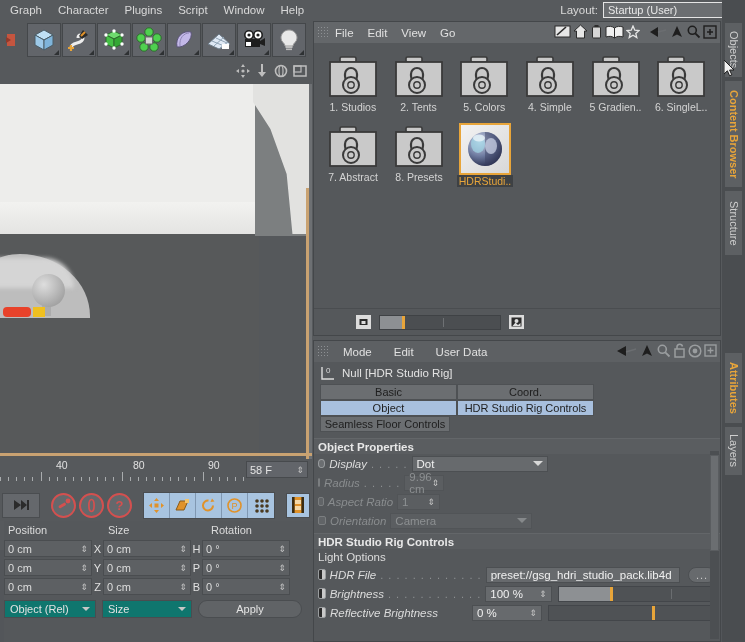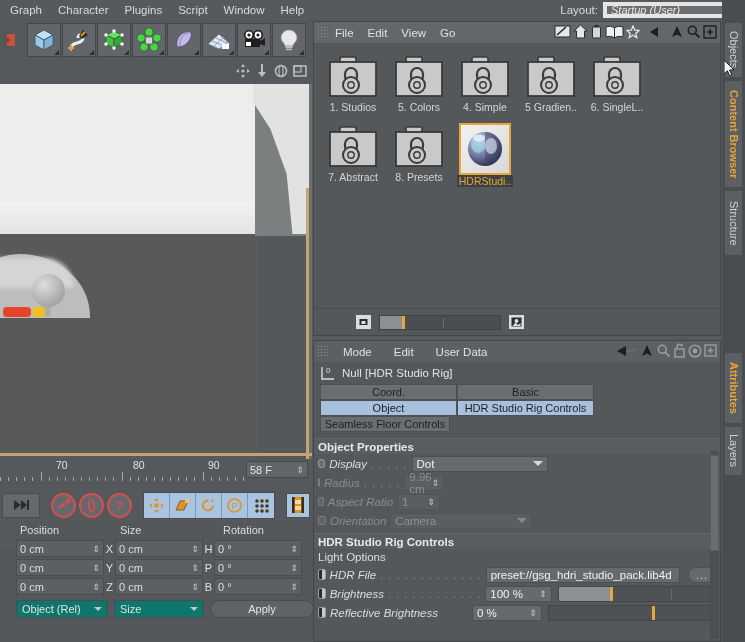--- a/index.html
+++ b/index.html
@@ -15,23 +15,23 @@
 
   
   .menu-bar { display: flex; align-items: center; height: 20px; padding-left: 2px; gap: 0; }
   .menu-item {
     padding: 2px 8px; font-size: 11.5px; color: #d9d9d9; white-space: nowrap; line-height: 14px;
   }
 
   .layout-wrap { margin-left: auto; display: flex; align-items: center; gap: 5px; padding-right: 4px; }
   .layout-label { font-size: 11.5px; color: #d9d9d9; }
   .combo {
-    background: #6b6e71; border: 4px solid #e5e5e5; height: 16px;
+    background: #6b6e71; border: 1px solid #e5e5e5; height: 16px;
     display: flex; align-items: center; padding: 0 4px; color: #e8e8e8;
-    font-size: 11px; position: relative; min-width: 110px; font-style: italic;
+    font-size: 11px; position: relative; min-width: 110px;
   }
   .combo .caret {
     margin-left: auto; width: 0; height: 0;
     border-left: 4px solid transparent; border-right: 4px solid transparent;
     border-top: 4px solid #c9c9c9;
   }
 
   
   .toolbar-row { height: 39px; display: flex; align-items: center; padding-left: 2px; gap: 1px; background: #56595c; }
   .tb-btn {
@@ -88,21 +88,21 @@
   
   #anim-row { position: absolute; left: 0; top: 489px; width: 312px; height: 32px; background: #56595c;
     display: flex; align-items: center; gap: 3px; padding-left: 2px; }
   .round-btn { width: 25px; height: 25px; border-radius: 50%; background: #65686c; border: 2px solid #d4504f;
      display: flex; align-items: center; justify-content: center; color: #d4504f; font-size: 13px; font-weight: bold; }
   .grp { display: flex; background: #a8c4e0; border: 1px solid #4a4d50; }
   .grp .gi { width: 26px; height: 25px; display: flex; align-items: center; justify-content: center; border-right: 1px solid #8098b2; }
   .grp .gi:last-child { border-right: none; }
 
   
-  #coords { position: absolute; left: 16px; top: 521px; width: 312px; height: 121px; background: #55585b; }
+  #coords { position: absolute; left: 4px; top: 521px; width: 312px; height: 121px; background: #55585b; }
   .co-head { display: flex; height: 18px; align-items: center; font-size: 11px; color: #dcdcdc; }
   .co-row { display: flex; align-items: center; height: 19px; gap: 0; }
   .num-field {
     height: 17px; background: #5d6063; border: 1px solid #4a4d50; display: flex; align-items: center;
     padding: 0 3px; font-size: 11px; color: #dedede;
   }
   .axis-lab { width: 11px; text-align: center; font-size: 11px; color: #e0e0e0; }
   .co-btns { display: flex; align-items: center; height: 22px; gap: 6px; padding-top: 4px; }
   .pill {
     height: 18px; background: #606366; border: 1px solid #4a4d50; border-radius: 9px;
@@ -338,21 +338,21 @@
       <div class="blob-red"></div>
       <div class="blob-yellow"></div>
       <div class="vp-border-r2"></div>
       <div class="vp-border-r"></div>
       <div class="vp-border-b"></div>
     </div>
   </div>
 
   <div id="timeline">
     <div class="tl-ruler">
-      <div class="tl-num" style="left:56px;">70</div>
+      <div class="tl-num" style="left:56px;">40</div>
       <div class="tl-num" style="left:133px;">80</div>
       <div class="tl-num" style="left:208px;">90</div>
       <div class="tl-ticks" id="tl-ticks">
           <div class="tl-tick" style="left: 0px;"></div>
           <div class="tl-tick" style="left: 8.1px;"></div>
           <div class="tl-tick" style="left: 16.2px;"></div>
           <div class="tl-tick" style="left: 24.3px;"></div>
           <div class="tl-tick" style="left: 32.4px;"></div>
           <div class="tl-tick major" style="left: 40.5px;"></div>
           <div class="tl-tick" style="left: 48.6px;"></div>
@@ -611,20 +611,32 @@
         <div class="cb-item">
           <div class="case-ico">
             <svg width="58" height="44" viewBox="0 0 58 44">
                 <rect x="16" y="2" width="16" height="5" rx="1.5" fill="#c9c9c9" stroke="#3a3a3a" stroke-width="1.6"></rect>
                 <rect x="6" y="7" width="46" height="34" fill="#c9c9c9" stroke="#3a3a3a" stroke-width="1.8"></rect>
                 <rect x="21" y="13" width="12" height="14" rx="6" fill="none" stroke="#3a3a3a" stroke-width="2.2"></rect>
                 <circle cx="27" cy="30" r="8" fill="#c9c9c9" stroke="#3a3a3a" stroke-width="2"></circle>
                 <circle cx="27" cy="30" r="3.2" fill="none" stroke="#3a3a3a" stroke-width="1.4"></circle>
               </svg>
           </div>
+          <div class="cb-label">2. Tents</div>
+        </div>
+        <div class="cb-item">
+          <div class="case-ico">
+            <svg width="58" height="44" viewBox="0 0 58 44">
+                <rect x="16" y="2" width="16" height="5" rx="1.5" fill="#c9c9c9" stroke="#3a3a3a" stroke-width="1.6"></rect>
+                <rect x="6" y="7" width="46" height="34" fill="#c9c9c9" stroke="#3a3a3a" stroke-width="1.8"></rect>
+                <rect x="21" y="13" width="12" height="14" rx="6" fill="none" stroke="#3a3a3a" stroke-width="2.2"></rect>
+                <circle cx="27" cy="30" r="8" fill="#c9c9c9" stroke="#3a3a3a" stroke-width="2"></circle>
+                <circle cx="27" cy="30" r="3.2" fill="none" stroke="#3a3a3a" stroke-width="1.4"></circle>
+              </svg>
+          </div>
           <div class="cb-label">5. Colors</div>
         </div>
         <div class="cb-item">
           <div class="case-ico">
             <svg width="58" height="44" viewBox="0 0 58 44">
                 <rect x="16" y="2" width="16" height="5" rx="1.5" fill="#c9c9c9" stroke="#3a3a3a" stroke-width="1.6"></rect>
                 <rect x="6" y="7" width="46" height="34" fill="#c9c9c9" stroke="#3a3a3a" stroke-width="1.8"></rect>
                 <rect x="21" y="13" width="12" height="14" rx="6" fill="none" stroke="#3a3a3a" stroke-width="2.2"></rect>
                 <circle cx="27" cy="30" r="8" fill="#c9c9c9" stroke="#3a3a3a" stroke-width="2"></circle>
                 <circle cx="27" cy="30" r="3.2" fill="none" stroke="#3a3a3a" stroke-width="1.4"></circle>
@@ -778,22 +790,22 @@
       <div class="null-ico">
         <svg width="16" height="15" viewBox="0 0 16 15">
             <path d="M2 1 L2 13 L14 13" fill="none" stroke="#dcdcdc" stroke-width="1.4"></path>
             <text x="6" y="7" font-size="8" font-family="Liberation Sans" fill="#dcdcdc">0</text>
           </svg>
       </div>
       <span>Null [HDR Studio Rig]</span>
     </div>
 
     <div class="tab-row">
+      <div class="atab" style="width:137px;">Basic</div>
       <div class="atab" style="width:137px;">Coord.</div>
-      <div class="atab" style="width:137px;">Basic</div>
     </div>
     <div class="tab-row">
       <div class="atab active" style="width:137px;">Object</div>
       <div class="atab active" style="width:137px;">HDR Studio Rig Controls</div>
     </div>
     <div class="tab-row">
       <div class="atab" style="width:130px;">Seamless Floor Controls</div>
     </div>
 
     <div style="height:6px;"></div>

